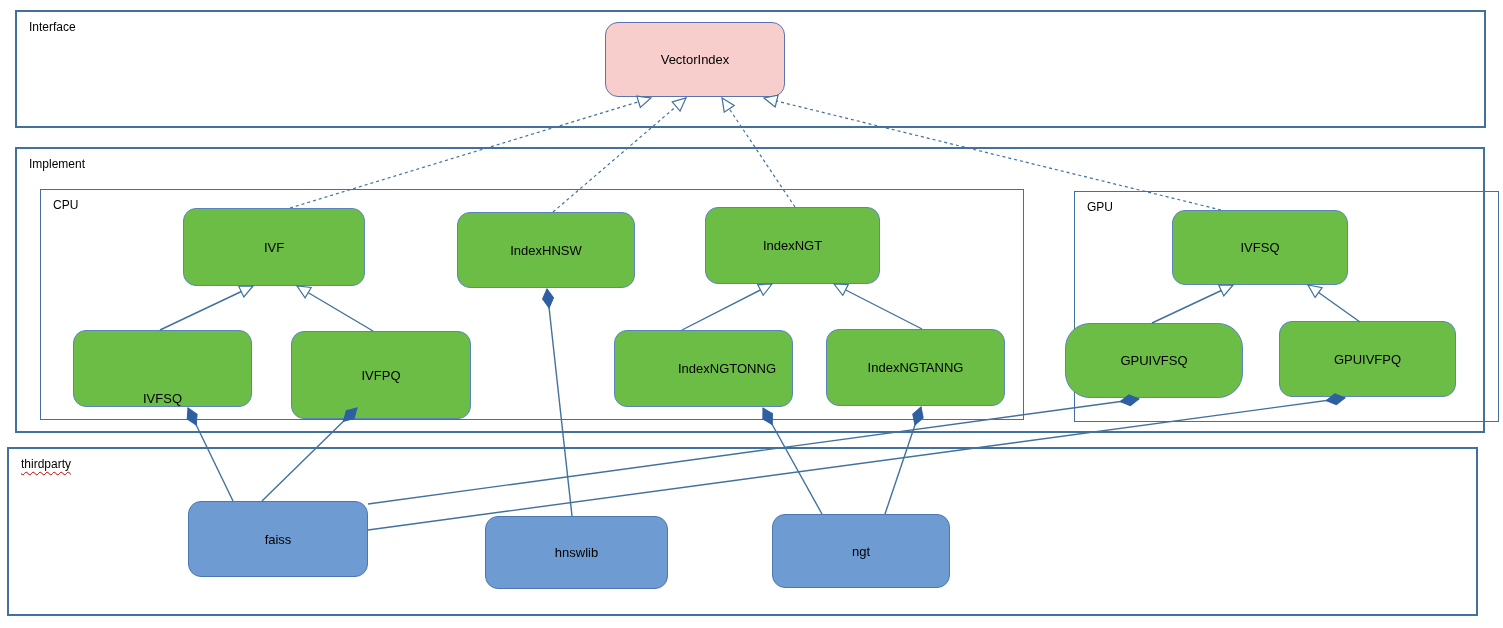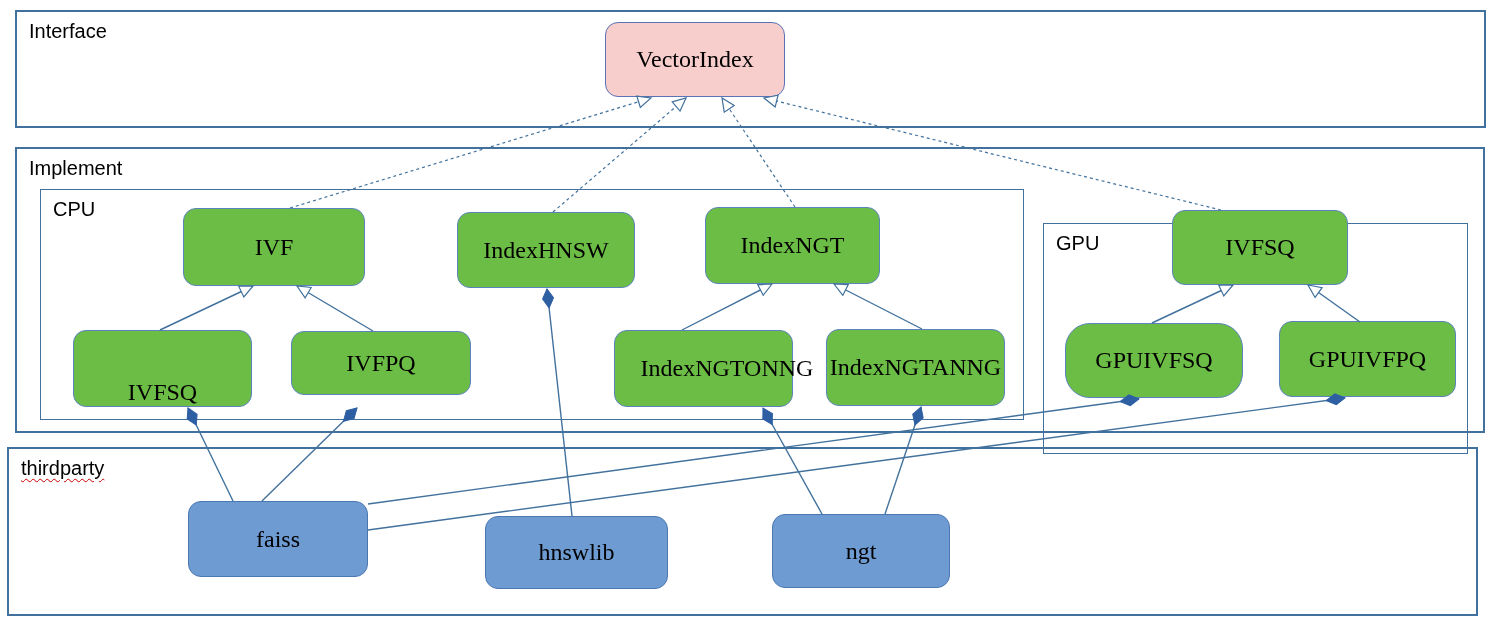--- a/index.html
+++ b/index.html
@@ -16,40 +16,40 @@
     box-sizing: border-box;
     border: 2px solid var(--container-border);
     background: transparent;
     z-index: 1;
   }
   .container.inner { border-width: 1.4px; z-index: 2; }
   .clabel {
     position: absolute;
     top: 8px;
     left: 12px;
-    font-size: 20px;
+    font-size: 12px;
     color: #000;
     white-space: nowrap;
   }
   .clabel.squiggle {
     text-decoration-line: underline;
     text-decoration-style: wavy;
     text-decoration-color: var(--spell-underline);
     text-decoration-thickness: 1px;
     text-underline-offset: 3px;
   }
   .node {
     position: absolute;
     box-sizing: border-box;
     display: flex;
     align-items: center;
     justify-content: center;
     border-radius: 13px;
-    font-family: Liberation Serif, serif;
-    font-size: 24px;
+    font-family: Liberation Sans, sans-serif;
+    font-size: 13px;
     color: #000;
     z-index: 3;
     text-align: center;
   }
   .node.t-interface { background: var(--interface-fill); border: 1.6px solid var(--interface-border); }
   .node.t-impl      { background: var(--impl-fill);      border: 1.6px solid var(--impl-border); }
   .node.t-thirdparty{ background: var(--tp-fill);        border: 1.6px solid var(--tp-border); }
   #edge-layer {
     position: absolute;
     left: 0; top: 0;
@@ -67,21 +67,21 @@
 
   <div class="container" style="left: 15px; top: 10px; width: 1471px; height: 118px;">
     <span class="clabel">Interface</span>
   </div>
   <div class="container" style="left: 15px; top: 147px; width: 1470px; height: 286px;">
     <span class="clabel">Implement</span>
   </div>
   <div class="container inner" style="left: 40px; top: 189px; width: 984px; height: 231px;">
     <span class="clabel">CPU</span>
   </div>
-  <div class="container inner" style="left: 1043px; top: 191px; width: 425px; height: 231px; margin-top: 32px;">
+  <div class="container inner" style="left: 1074px; top: 191px; width: 425px; height: 231px;">
     <span class="clabel">GPU</span>
   </div>
   <div class="container" style="left: 7px; top: 447px; width: 1471px; height: 169px;">
     <span class="clabel squiggle">thirdparty</span>
   </div>
 
   <div class="node t-interface" style="left: 605px; top: 22px; width: 180px; height: 75px;">
     <span>VectorIndex</span>
   </div>
   <div class="node t-impl" style="left: 183px; top: 208px; width: 182px; height: 78px;">
@@ -89,21 +89,21 @@
   </div>
   <div class="node t-impl" style="left: 457px; top: 212px; width: 178px; height: 76px;">
     <span>IndexHNSW</span>
   </div>
   <div class="node t-impl" style="left: 705px; top: 207px; width: 175px; height: 77px;">
     <span>IndexNGT</span>
   </div>
   <div class="node t-impl" style="left: 73px; top: 330px; width: 179px; height: 77px; align-items: flex-end;">
     <span>IVFSQ</span>
   </div>
-  <div class="node t-impl" style="left: 291px; top: 331px; width: 180px; height: 64px; align-items: center;">
+  <div class="node t-impl" style="left: 291px; top: 331px; width: 180px; height: 88px; align-items: center;">
     <span>IVFPQ</span>
   </div>
   <div class="node t-impl" style="left: 614px; top: 330px; width: 179px; height: 77px; padding-left: 47px;">
     <span>IndexNGTONNG</span>
   </div>
   <div class="node t-impl" style="left: 826px; top: 329px; width: 179px; height: 77px;">
     <span>IndexNGTANNG</span>
   </div>
   <div class="node t-impl" style="left: 1172px; top: 210px; width: 176px; height: 75px;">
     <span>IVFSQ</span>

